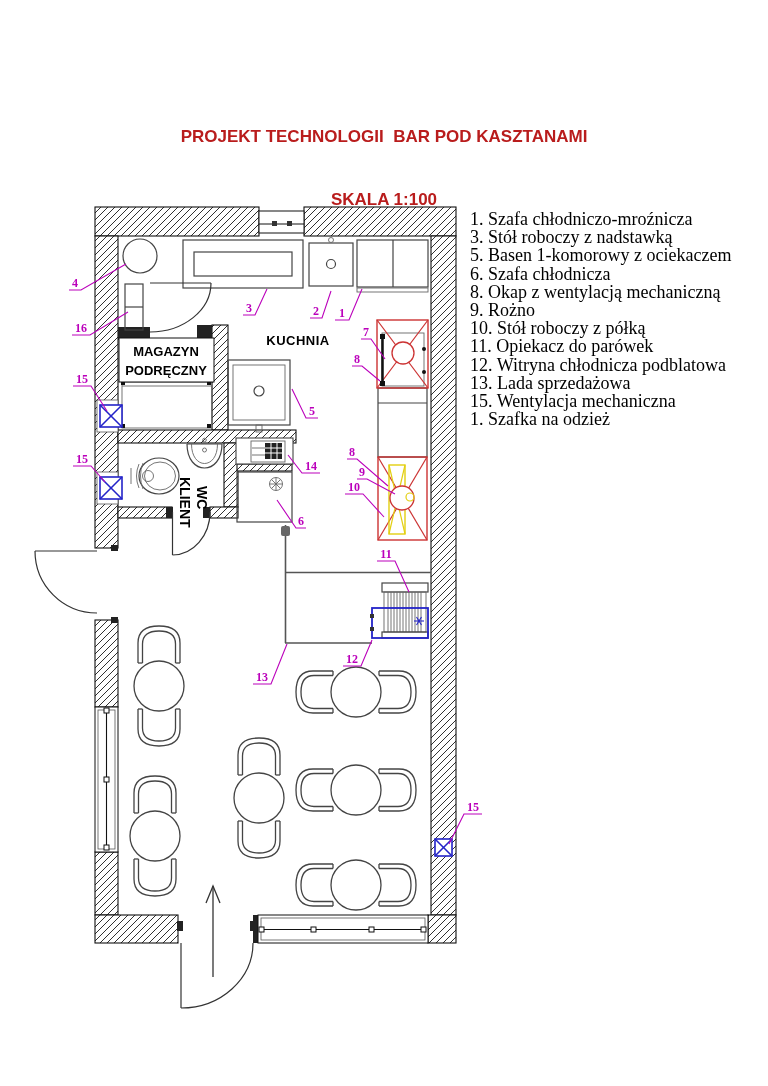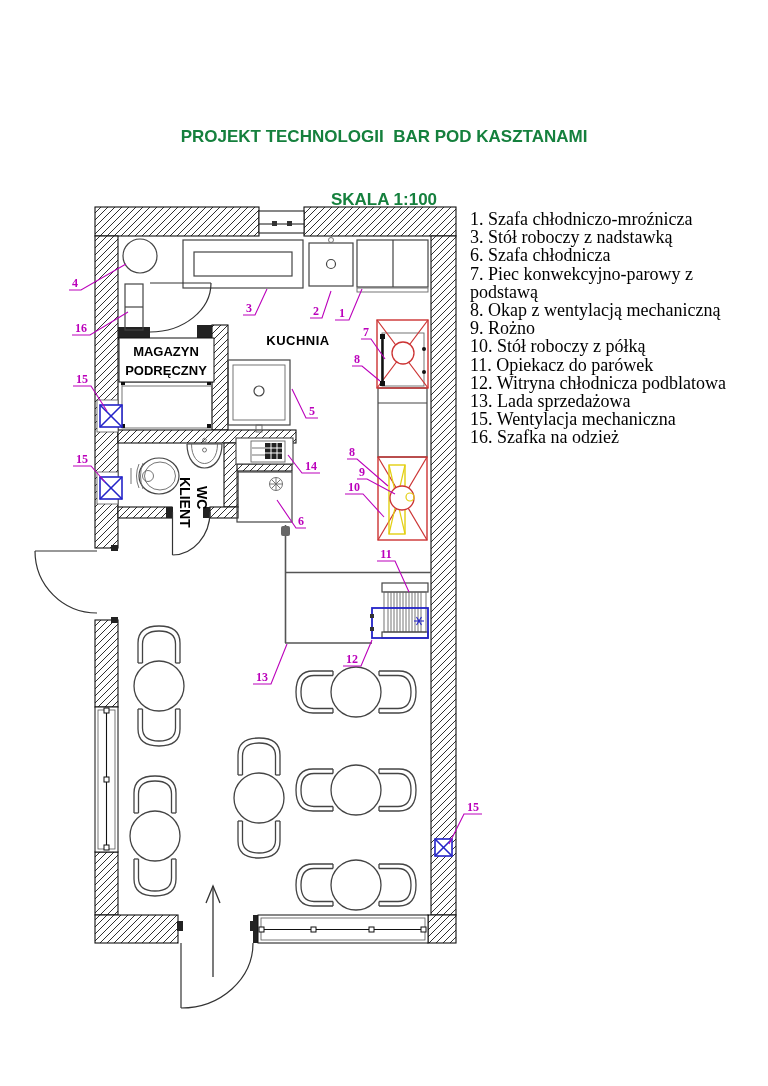--- a/index.html
+++ b/index.html
@@ -1,19 +1,19 @@
 <!DOCTYPE html>
 <html><head>
 <meta charset="utf-8">
 <style>
   html,body{margin:0;padding:0;background:#fff;}
   body{width:768px;height:1086px;position:relative;overflow:hidden;
        font-family:"Liberation Sans",sans-serif;}
   .title-block{position:absolute;left:0;top:84px;width:768px;text-align:center;
-       font-weight:bold;font-size:17px;line-height:21px;color:#15803d;white-space:pre;}
+       font-weight:bold;font-size:17px;line-height:21px;color:#b91c1c;white-space:pre;}
   .legend{position:absolute;left:470px;top:210px;width:290px;}
   .legend-item{font-family:"Liberation Serif",serif;font-size:18px;line-height:18.2px;color:#000;}
   svg{position:absolute;left:0;top:0;}
   svg text{font-family:"Liberation Sans",sans-serif;fill:#000;}
   .room-label{font-weight:bold;font-size:13px;letter-spacing:.5px;}
   .room-label-sm{font-weight:bold;font-size:13px;}
   .wc-label{font-weight:bold;font-size:14px;}
   .callout-num{font-family:"Liberation Serif",serif;font-weight:bold;font-size:12px;
        fill:#bb00bb;text-anchor:middle;}
   .eq{fill:none;stroke:#444;stroke-width:1.2;}
@@ -25,30 +25,30 @@
 <body>
 
 <div class="title-block">
   <div>PROJEKT TECHNOLOGII  BAR POD KASZTANAMI</div>
   <div>SKALA 1:100</div>
 </div>
 
 <div class="legend" id="legend">
     <div class="legend-item">1. Szafa chłodniczo-mroźnicza</div>
     <div class="legend-item">3. Stół roboczy z nadstawką</div>
+    <div class="legend-item">5. Basen 1-komorowy z ociekaczem</div>
     <div class="legend-item">6. Szafa chłodnicza</div>
-    <div class="legend-item">7. Piec konwekcyjno-parowy z podstawą</div>
     <div class="legend-item">8. Okap z wentylacją mechaniczną</div>
     <div class="legend-item">9. Rożno</div>
     <div class="legend-item">10. Stół roboczy z półką</div>
     <div class="legend-item">11. Opiekacz do parówek</div>
     <div class="legend-item">12. Witryna chłodnicza podblatowa</div>
     <div class="legend-item">13. Lada sprzedażowa</div>
     <div class="legend-item">15. Wentylacja mechaniczna</div>
-    <div class="legend-item">16. Szafka na odzież</div>
+    <div class="legend-item">1. Szafka na odzież</div>
   </div>
 
 <svg width="768" height="1086" viewBox="0 0 768 1086">
   <defs>
     <pattern id="hatch" patternUnits="userSpaceOnUse" width="7" height="7">
       <rect width="7" height="7" fill="#fff"></rect>
       <line x1="0" y1="7" x2="7" y2="0" stroke="#1a1a1a" stroke-width="0.9"></line>
     </pattern>
     <g id="chair">
       <path d="M -21 15 L -21 -5 Q -21 -22 0 -22 Q 21 -22 21 -5 L 21 15" fill="none" stroke="#444" stroke-width="1.3"></path>

